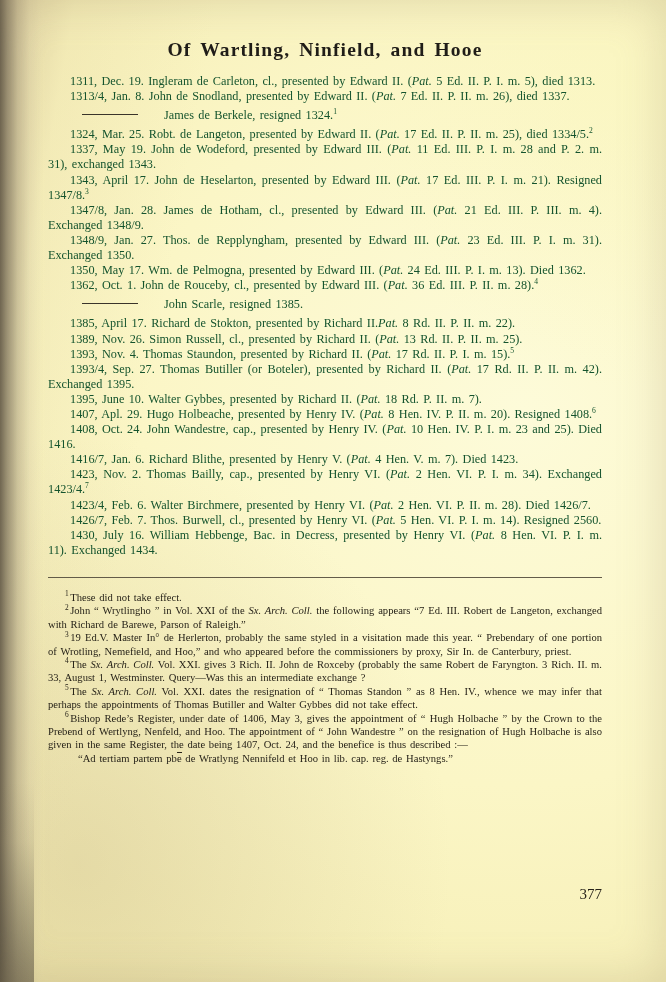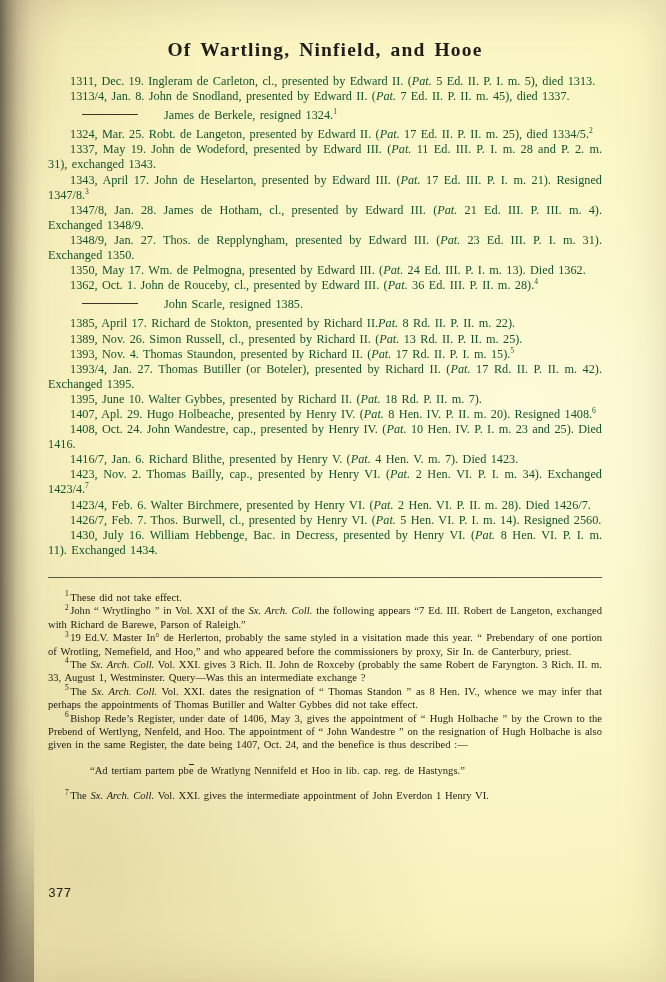--- a/index.html
+++ b/index.html
@@ -149,86 +149,84 @@
     word-spacing: 1.1px;
   }
   .fn .marker {
     font-size: 7.4px;
     vertical-align: super;
     line-height: 0;
     margin-right: 1.5px;
   }
   .fn .cit { font-style: italic; }
   .fn-quote {
-    margin: 12px;
+    margin: 0;
     text-indent: 30px;
     word-spacing: 1.1px;
   }
   .macron { border-top: 1px solid #272319; }
 
   #page-number {
     position: absolute;
     left: 0;
     top: 886px;
     width: 554px;
-    text-align: left;
-    font-size: 13px;
+    text-align: right;
+    font-size: 15px;
     color: #272319;
-    font-family: Liberation Mono, monospace;
   }
 </style>
 </head>
 <body>
 
 <div id="page">
   <div id="paper-base"></div>
   <div id="paper-warm"></div>
   <div id="scan-edge"></div>
   <div id="scan-edge-bottom"></div>
 
   <div id="content">
 
     <h1 id="page-title">Of Wartling, Ninfield, and Hooe</h1>
 
     <div id="entries">
         <p class="entry"><span>1311, Dec. 19.  Ingleram  de Carleton, cl., presented by  Edward II. (</span><span class="cit">Pat.</span><span> 5 Ed. II. P. I. m. 5), died 1313.</span></p>
-        <p class="entry"><span>1313/4, Jan. 8.  John de Snodland, presented by  Edward II.  (</span><span class="cit">Pat.</span><span> 7 Ed. II. P. II. m. 45), died  1337.</span></p>
+        <p class="entry"><span>1313/4, Jan. 8.  John de Snodland, presented by  Edward II.  (</span><span class="cit">Pat.</span><span> 7 Ed. II. P. II. m. 26), died  1337.</span></p>
         <p class="ruled-entry"><span class="shortrule"></span><span>James de  Berkele, resigned 1324.</span><sup>1</sup></p>
         <p class="entry"><span>1324, Mar. 25.  Robt. de Langeton, presented by Edward II. (</span><span class="cit">Pat.</span><span> 17 Ed. II. P. II. m. 25), died 1334/5.</span><sup>2</sup></p>
         <p class="entry"><span>1337, May 19.  John de Wodeford, presented by Edward III.  (</span><span class="cit">Pat.</span><span> 11 Ed. III. P. I. m. 28 and P. 2. m.  31), exchanged 1343.</span></p>
         <p class="entry"><span>1343, April 17.  John de Heselarton, presented by Edward III. (</span><span class="cit">Pat.</span><span> 17 Ed. III. P. I. m. 21). Resigned 1347/8.</span><sup>3</sup></p>
         <p class="entry"><span>1347/8, Jan. 28.  James de Hotham, cl., presented by Edward III.  (</span><span class="cit">Pat.</span><span> 21 Ed. III. P. III. m. 4).   Exchanged 1348/9.</span></p>
         <p class="entry"><span>1348/9, Jan. 27.  Thos. de Repplyngham, presented by Edward III. (</span><span class="cit">Pat.</span><span> 23 Ed. III. P. I. m. 31).   Exchanged 1350.</span></p>
         <p class="entry"><span>1350, May 17.  Wm. de Pelmogna, presented by Edward III.   (</span><span class="cit">Pat.</span><span> 24 Ed. III. P. I. m. 13). Died  1362.</span></p>
         <p class="entry"><span>1362,  Oct.  1.   John de Rouceby, cl.,  presented  by  Edward  III.    (</span><span class="cit">Pat.</span><span>  36  Ed.  III. P. II. m. 28).</span><sup>4</sup></p>
         <p class="ruled-entry"><span class="shortrule"></span><span>John Scarle, resigned 1385.</span></p>
         <p class="entry"><span>1385, April 17.   Richard de Stokton, presented by Richard II.</span><span class="cit">Pat.</span><span> 8 Rd. II. P. II. m. 22).</span></p>
         <p class="entry"><span>1389, Nov. 26.   Simon Russell, cl., presented by Richard  II.  (</span><span class="cit">Pat.</span><span> 13 Rd. II. P. II. m. 25).</span></p>
         <p class="entry"><span>1393, Nov. 4.   Thomas Staundon, presented by Richard II. (</span><span class="cit">Pat.</span><span> 17 Rd. II.  P. I. m.  15).</span><sup>5</sup></p>
-        <p class="entry"><span>1393/4, Jan. 27.   Thomas Butiller (or Boteler), presented by Richard II. (</span><span class="cit">Pat.</span><span> 17 Rd. II. P. II. m. 42).   Exchanged 1395.</span></p>
+        <p class="entry"><span>1393/4, Sep. 27.   Thomas Butiller (or Boteler), presented by Richard II. (</span><span class="cit">Pat.</span><span> 17 Rd. II. P. II. m. 42).   Exchanged 1395.</span></p>
         <p class="entry"><span>1395, June 10.   Walter Gybbes, presented by Richard  II. (</span><span class="cit">Pat.</span><span> 18 Rd. P. II. m. 7).</span></p>
         <p class="entry"><span>1407, Apl. 29.   Hugo Holbeache, presented by Henry IV.  (</span><span class="cit">Pat.</span><span> 8 Hen.  IV. P.  II. m. 20). Resigned 1408.</span><sup>6</sup></p>
         <p class="entry"><span>1408, Oct. 24.   John Wandestre, cap., presented by  Henry IV.  (</span><span class="cit">Pat.</span><span> 10 Hen. IV. P.  I. m. 23 and 25).  Died 1416.</span></p>
         <p class="entry"><span>1416/7, Jan. 6.   Richard Blithe, presented by Henry V. (</span><span class="cit">Pat.</span><span>  4 Hen. V. m. 7).   Died 1423.</span></p>
         <p class="entry"><span>1423, Nov. 2.   Thomas Bailly,  cap., presented by Henry VI. (</span><span class="cit">Pat.</span><span> 2 Hen. VI. P. I. m. 34). Exchanged 1423/4.</span><sup>7</sup></p>
         <p class="entry"><span>1423/4, Feb. 6.   Walter Birchmere, presented  by  Henry VI. (</span><span class="cit">Pat.</span><span>  2  Hen. VI. P. II. m. 28). Died 1426/7.</span></p>
         <p class="entry"><span>1426/7, Feb. 7.   Thos. Burwell, cl., presented  by  Henry VI. (</span><span class="cit">Pat.</span><span> 5 Hen. VI. P. I. m. 14). Resigned 2560.</span></p>
         <p class="entry"><span>1430, July 16.   William Hebbenge, Bac. in Decress, presented by Henry VI. (</span><span class="cit">Pat.</span><span> 8 Hen. VI. P. I. m. 11).   Exchanged 1434.</span></p>
       </div>
 
     <div id="footnote-rule"></div>
 
     <div id="footnotes">
         <p class="fn"><span class="marker">1</span><span>These did not take effect.</span></p>
         <p class="fn"><span class="marker">2</span><span>John “ Wrytlingho ” in Vol. XXI of the  </span><span class="cit">Sx. Arch. Coll.</span><span> the following appears “7 Ed. III. Robert de Langeton, exchanged with Richard de Barewe, Parson of Raleigh.”</span></p>
         <p class="fn"><span class="marker">3</span><span>19 Ed.V.   Master In° de Herlerton,  probably the same  styled in a visitation made this year.  “ Prebendary of one portion of Wrotling, Nemefield, and Hoo,” and who appeared before the commissioners by proxy, Sir In. de Canterbury, priest.</span></p>
         <p class="fn"><span class="marker">4</span><span>The </span><span class="cit">Sx. Arch. Coll.</span><span> Vol. XXI. gives 3 Rich. II.  John de Roxceby (probably the same Robert de Faryngton.   3 Rich. II. m. 33, August 1, Westminster.  Query—Was this an intermediate exchange ?</span></p>
         <p class="fn"><span class="marker">5</span><span>The </span><span class="cit">Sx. Arch. Coll.</span><span> Vol. XXI. dates the resignation of “ Thomas Standon ” as 8 Hen. IV., whence we may infer that perhaps  the appointments of  Thomas  Butiller  and Walter Gybbes did not take effect.</span></p>
         <p class="fn"><span class="marker">6</span><span>Bishop  Rede’s Register,  under  date  of 1406,  May  3,  gives  the appointment of “ Hugh Holbache ” by the Crown to the Prebend of Wertlyng, Nenfeld, and Hoo.   The appointment of “ John Wandestre ” on the resignation of  Hugh Holbache  is also given in the same Register, the date being  1407, Oct. 24, and the benefice is  thus described :—</span></p>
         <p class="fn-quote"><span>“Ad tertiam partem pb</span><span class="macron">e</span><span> de Wratlyng Nennifeld et Hoo in lib. cap. reg. de Hastyngs.”</span></p>
-        <p class="fn"><span class="marker">7</span><span>The </span><span class="cit">Sx. Arch. Coll.</span><span>  Vol. XXI. gives the intermediate appointment of  John  Everdon 1 Henry VI.</span></p>
       </div>
 
     <div id="page-number">377</div>
   </div>
 
   <div id="vignette"></div>
 </div>
 
 </body></html>

